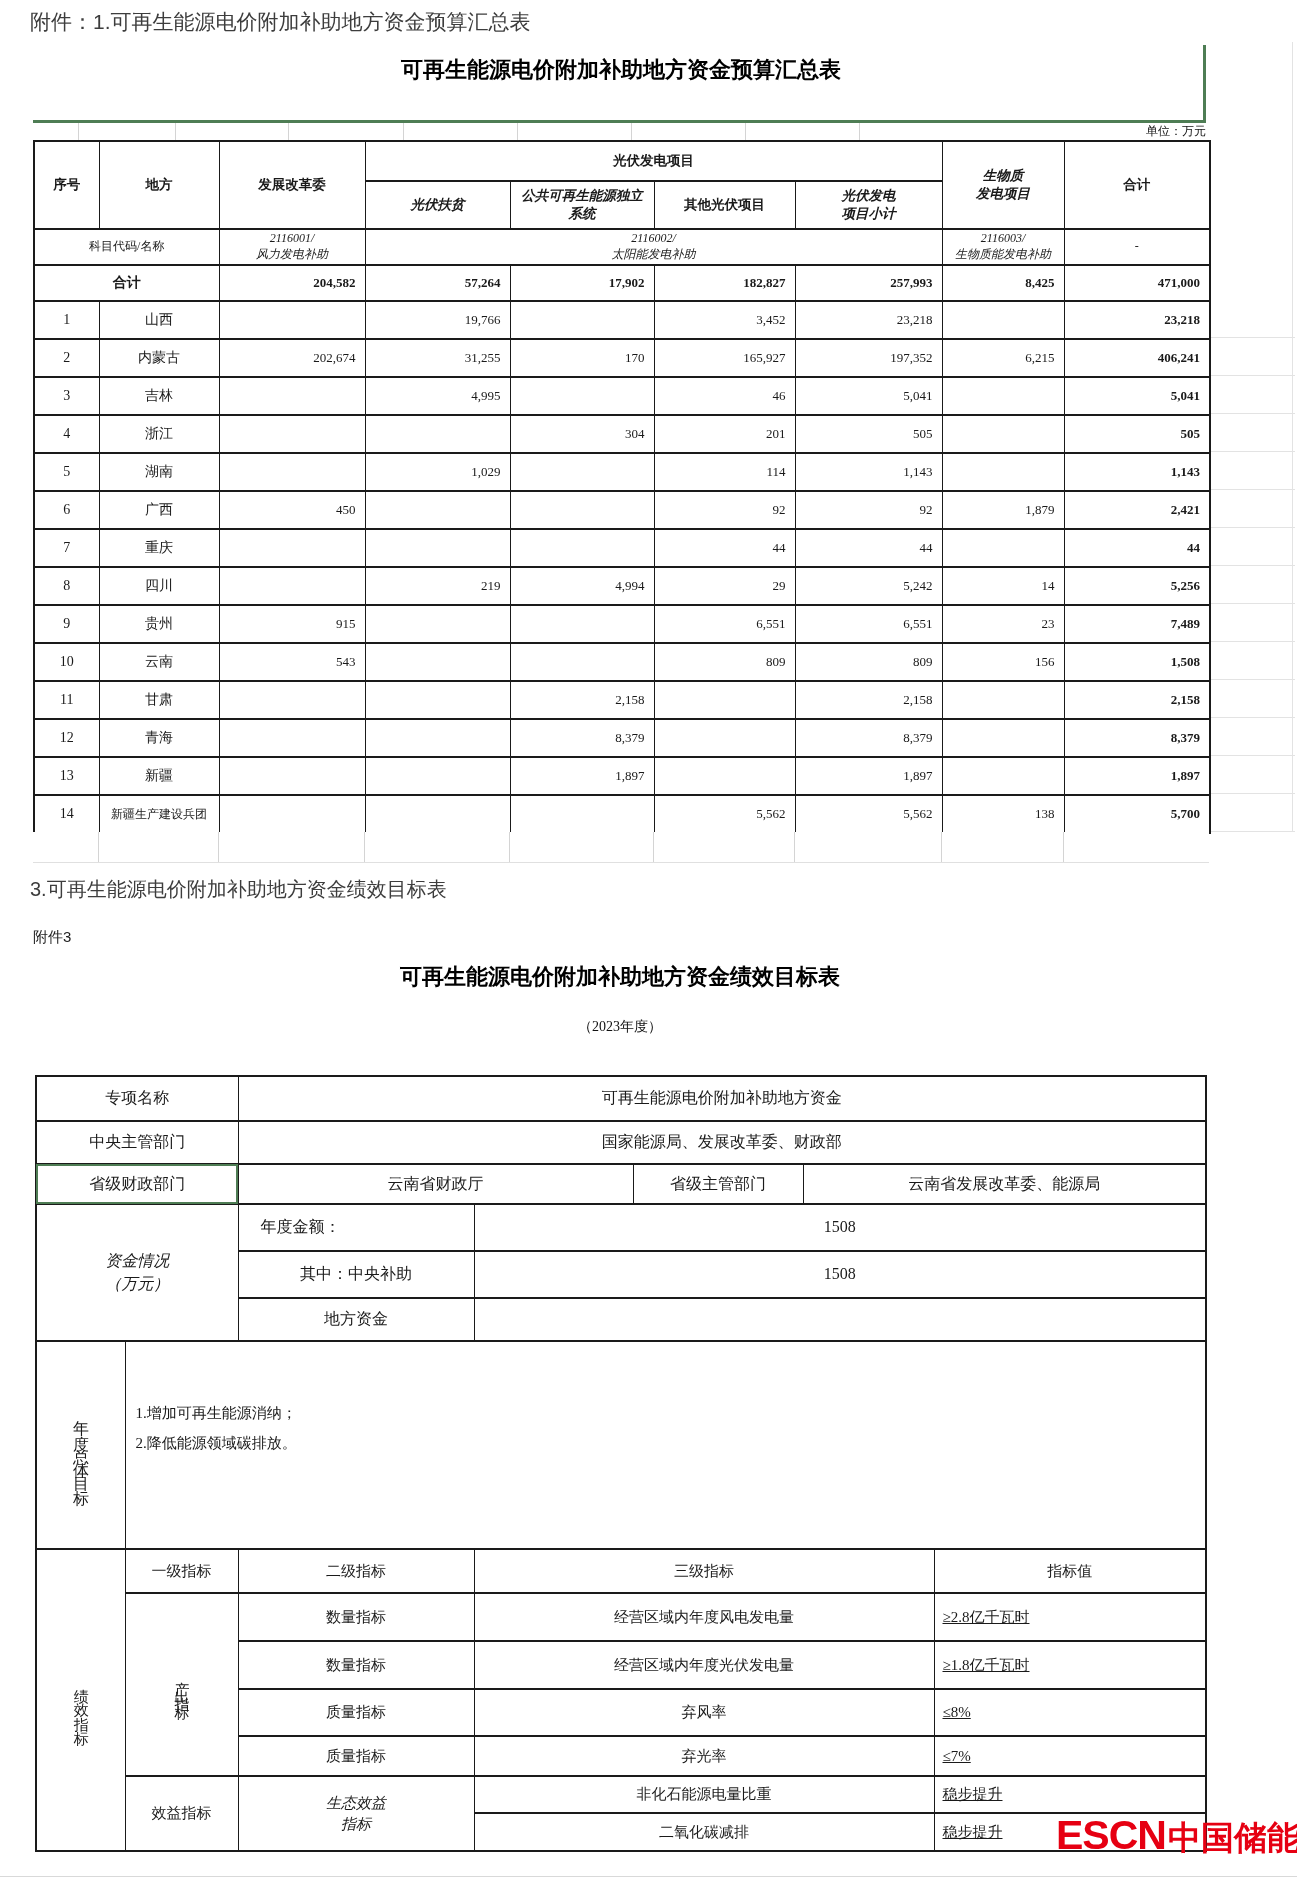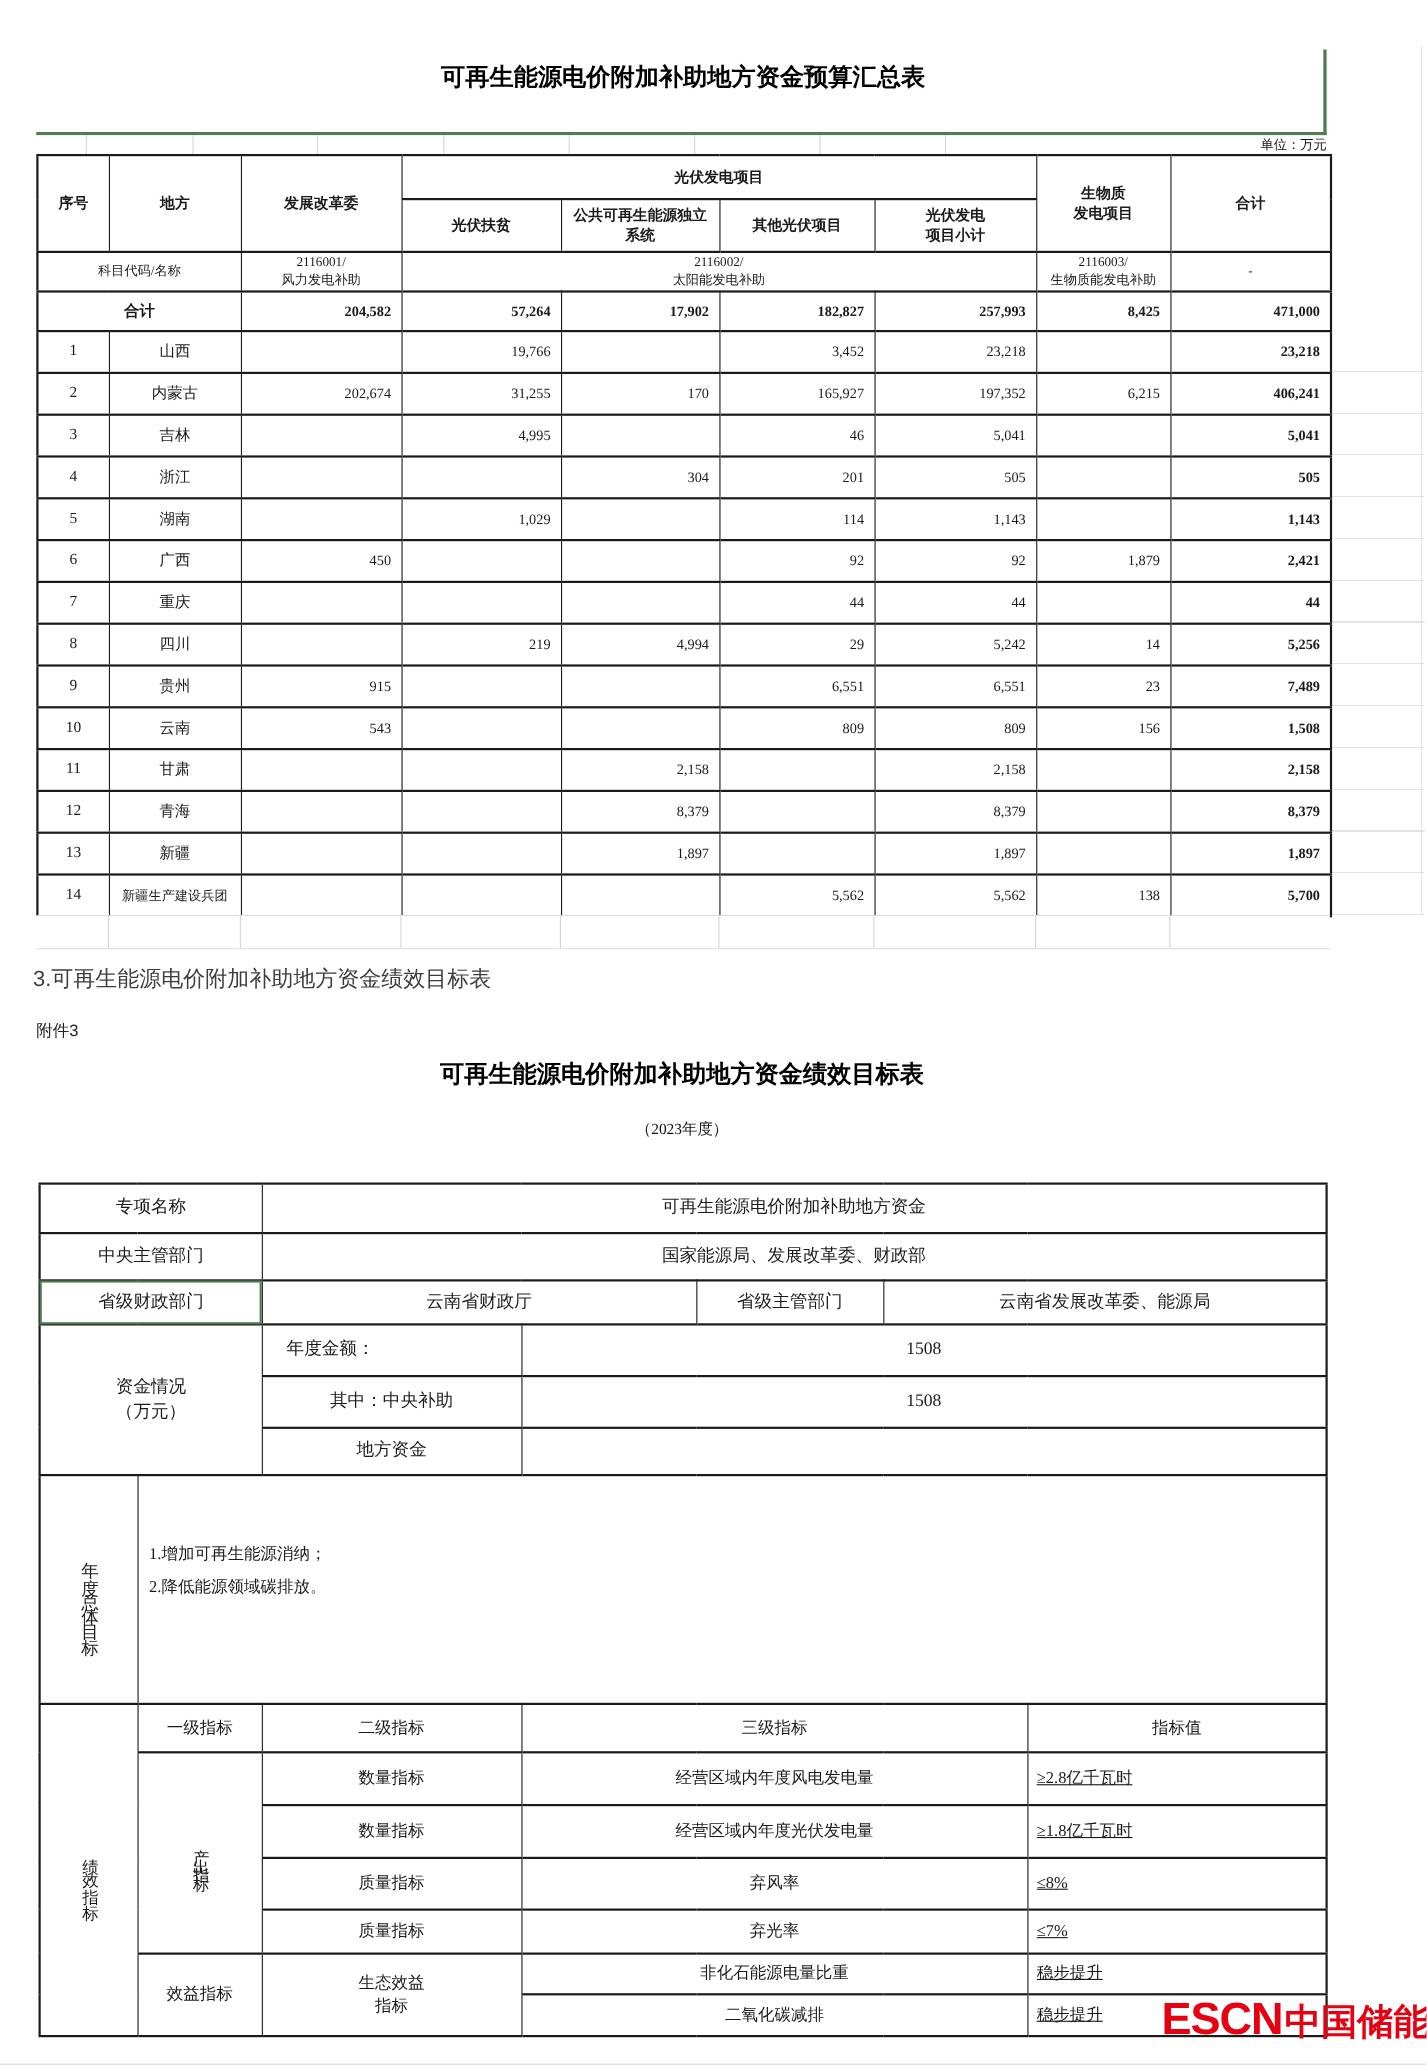--- a/index.html
+++ b/index.html
@@ -31,21 +31,21 @@
   .right-grid{position:absolute;left:1209px;top:300px;width:86px;height:532px;
      background:repeating-linear-gradient(to bottom,transparent 0 37px,#e3e3e3 37px 38px);}
   .right-vline{position:absolute;left:1292px;top:42px;width:1px;height:790px;background:#e3e3e3;}
   .bottom-pageline{position:absolute;left:0;top:1876px;width:1297px;height:1px;background:#d9d9d9;}
 
   
   table{border-collapse:collapse;table-layout:fixed;
         font-family:"Liberation Serif","DejaVu Serif",serif;}
   td,th{border:1px solid #1a1a1a;border-top-width:2px;border-bottom-width:2px;
         overflow:hidden;padding:0;}
-  .pre{white-space:pre-line;}
+  .pre{white-space:pre-line;font-style:italic;}
 
   
   .t1{position:absolute;left:33px;top:140px;width:1176px;border:2px solid #1a1a1a;}
   .t1 th{font-size:13.5px;font-weight:bold;text-align:center;line-height:1.35;}
   .t1 .subject td{font-size:12px;text-align:center;line-height:1.3;}
   .t1 tbody tr{height:38px;}
   .t1 .num{text-align:right;padding-right:9px;font-size:13px;}
   .t1 .ctr{text-align:center;font-size:14px;}
   .t1 .bold{font-weight:bold;}
   .t1 .shrink{font-size:12px;}
@@ -66,20 +66,21 @@
   .escn{position:absolute;left:1056px;top:1812px;display:flex;align-items:baseline;white-space:nowrap;}
   .escn-en{font-size:41px;font-weight:900;color:#e60012;letter-spacing:-1px;
            font-family:"Liberation Sans","DejaVu Sans",sans-serif;}
   .escn-cn{font-size:33px;font-weight:bold;color:#e60012;margin-left:2px;}
 </style>
 </head>
 <body>
 
 <div class="page">
 
+  <div class="h-attach">附件：1.可再生能源电价附加补助地方资金预算汇总表</div>
 
   <div class="t1-title">可再生能源电价附加补助地方资金预算汇总表</div>
 
   <div class="green-hline"></div>
   <div class="green-vline"></div>
   <div class="right-vline"></div>
   <div class="right-grid"></div>
 
   <div class="strip strip-top">
     <span class="gline" style="left:45px"></span>

